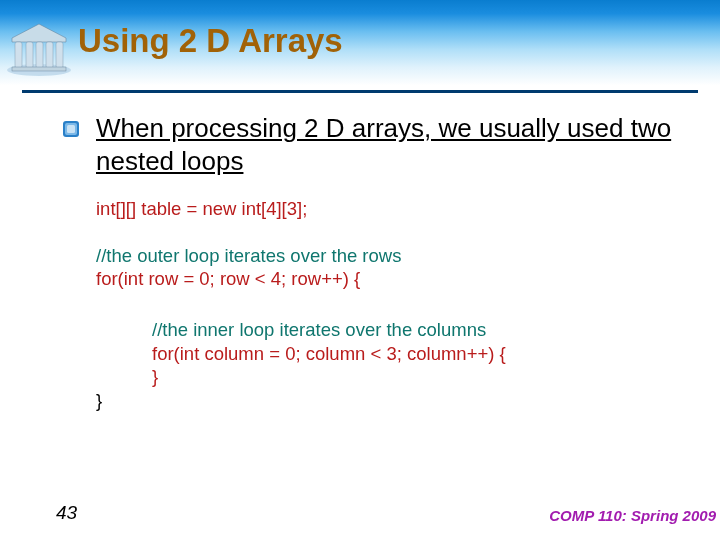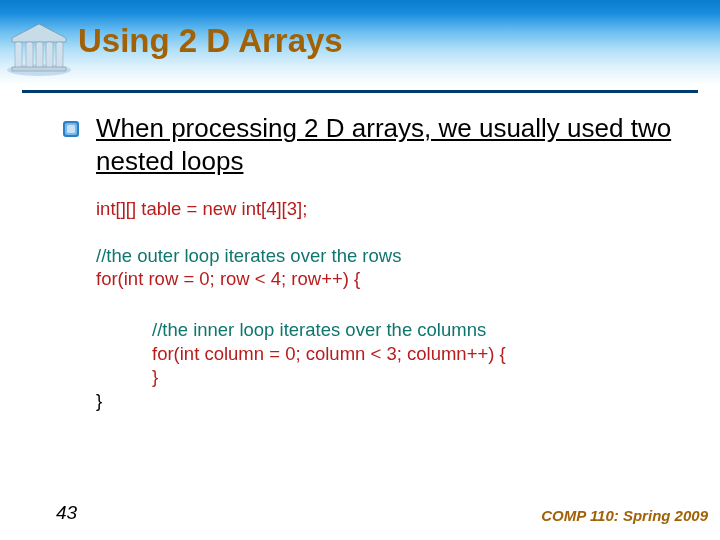--- a/index.html
+++ b/index.html
@@ -83,25 +83,25 @@
     bottom: 16px;
     left: 14px;
     font-size: 19px;
     font-style: italic;
     color: #000;
     margin-left: 42px;
   }
   .footer {
     position: absolute;
     bottom: 16px;
-    right: 12px;
+    right: 4px;
     font-size: 15px;
     font-style: italic;
     font-weight: bold;
-    color: #a16207;
+    color: #a21caf;
   }
 </style>
 </head>
 <body>
 
 <div class="header-bg"></div>
 
 <div class="logo">
   <svg viewBox="0 0 70 60">
     <ellipse cx="35" cy="52" rx="32" ry="6" fill="#b9d4e8" opacity="0.8"></ellipse>

